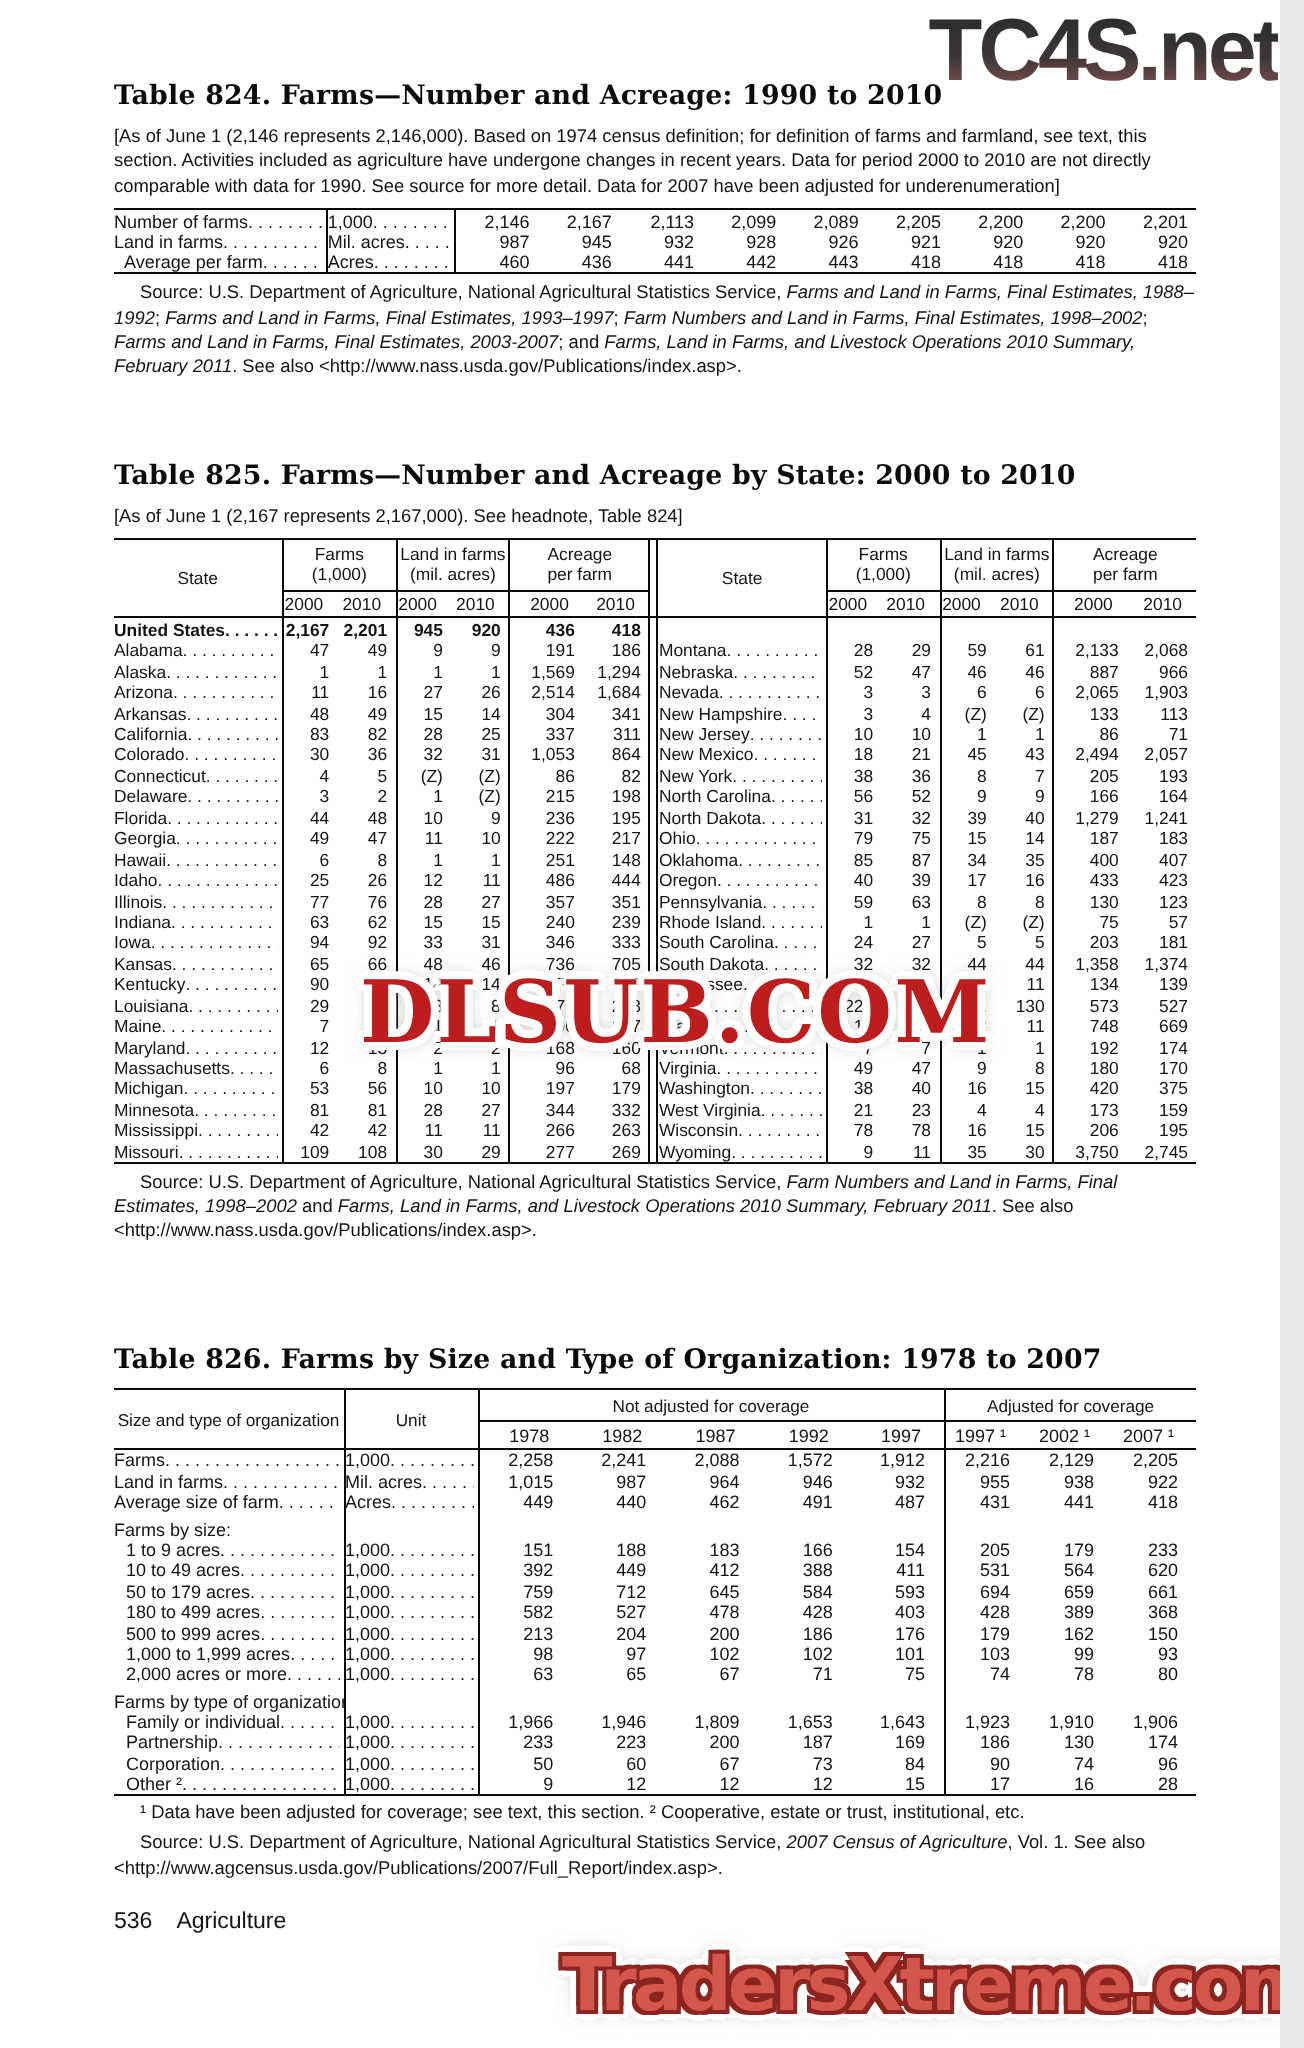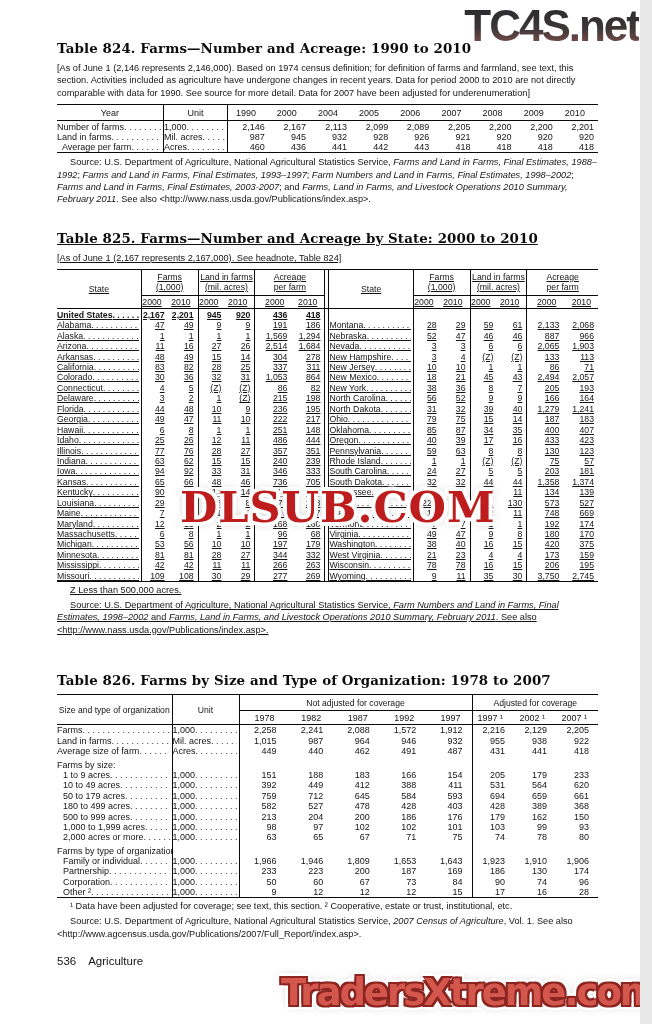--- a/index.html
+++ b/index.html
@@ -76,33 +76,20 @@
     <h2 class="title">Table 824. Farms—Number and Acreage: 1990 to 2010</h2>
     <p class="headnote">[As of June 1 (2,146 represents 2,146,000). Based on 1974 census definition; for definition of farms and farmland, see text, this section. Activities included as agriculture have undergone changes in recent years. Data for period 2000 to 2010 are not directly comparable with data for 1990. See source for more detail. Data for 2007 have been adjusted for underenumeration]</p>
     <table class="t824">
       <colgroup>
         <col style="width:106px">
           <col style="width:64px">
         <col span="9" style="width:41px">
       </colgroup>
       <tbody>
           <tr>
-            <th class="br bb ctr">Year</th>
-            <th class="br bb ctr">Unit</th>
-            <th class="bb ctr" style="padding-right:5px">1990</th>
-            <th class="bb ctr" style="padding-right:5px">2000</th>
-            <th class="bb ctr" style="padding-right:5px">2004</th>
-            <th class="bb ctr" style="padding-right:5px">2005</th>
-            <th class="bb ctr" style="padding-right:5px">2006</th>
-            <th class="bb ctr" style="padding-right:5px">2007</th>
-            <th class="bb ctr" style="padding-right:5px">2008</th>
-            <th class="bb ctr" style="padding-right:5px">2009</th>
-            <th class="bb ctr" style="padding-right:5px">2010</th>
-          </tr>
-          <tr>
             <td class="br ">
               <span class="flexlab " style="display:flex">
                 <span class="lb">Number of farms</span>
                 <span class="dots"></span>
               </span>
             </td>
             <td class="br">
               <span class="flexlab " style="display:flex">
                 <span class="lb">1,000</span>
                 <span class="dots"></span>
@@ -162,21 +149,21 @@
             <td class="num">418</td>
             <td class="num">418</td>
             <td class="num">418</td>
             <td class="num">418</td>
           </tr>
         </tbody>
     </table>
     <p class="src"><span>Source: U.S. Department of Agriculture, National Agricultural Statistics Service, </span><i>Farms and Land in Farms, Final Estimates, 1988–1992</i><span>; </span><i>Farms and Land in Farms, Final Estimates, 1993–1997</i><span>; </span><i>Farm Numbers and Land in Farms, Final Estimates, 1998–2002</i><span>; </span><i>Farms and Land in Farms, Final Estimates, 2003-2007</i><span>; and </span><i>Farms, Land in Farms, and Livestock Operations 2010 Summary, February 2011</i><span>. See also &lt;http://www.nass.usda.gov/Publications/index.asp&gt;.</span></p>
   </div>
 
-  <div class="sec" style="top:230px;text-decoration:underline;">
+  <div class="sec" style="top:230px;">
     <h2 class="title">Table 825. Farms—Number and Acreage by State: 2000 to 2010</h2>
     <p class="headnote">[As of June 1 (2,167 represents 2,167,000). See headnote, Table 824]</p>
     <table class="t825">
       <colgroup>
         <col style="width:83px">
           <col style="width:27px">
           <col style="width:29px">
           <col style="width:27px">
         <col style="width:29px">
           <col style="width:36px">
@@ -330,21 +317,21 @@
               <span class="flexlab " style="display:flex">
                 <span class="lb">Arkansas</span>
                 <span class="dots"></span>
               </span>
             </td>
             <td class="num">48</td>
             <td class="num br">49</td>
             <td class="num">15</td>
             <td class="num br">14</td>
             <td class="num">304</td>
-            <td class="num">278</td>
+            <td class="num">341</td>
             <td class="div"></td>
             <td class="br">
               <span class="flexlab " style="display:flex">
                 <span class="lb">New Hampshire</span>
                 <span class="dots"></span>
               </span>
             </td>
             <td class="num">3</td>
             <td class="num br">4</td>
             <td class="num">(Z)</td>
@@ -914,21 +901,20 @@
             </td>
             <td class="num">9</td>
             <td class="num br">11</td>
             <td class="num">35</td>
             <td class="num br">30</td>
             <td class="num">3,750</td>
             <td class="num">2,745</td>
           </tr>
         </tbody>
     </table>
-    <p class="fnote">Z Less than 500,000 acres.</p>
     <p class="src"><span>Source: U.S. Department of Agriculture, National Agricultural Statistics Service, </span><i>Farm Numbers and Land in Farms, Final Estimates, 1998–2002</i><span> and </span><i>Farms, Land in Farms, and Livestock Operations 2010 Summary, February 2011</i><span>. See also &lt;http://www.nass.usda.gov/Publications/index.asp&gt;.</span></p>
   </div>
 
   <div class="sec" style="top:672px;">
     <h2 class="title">Table 826. Farms by Size and Type of Organization: 1978 to 2007</h2>
     <table class="t826">
       <colgroup>
         <col style="width:115px">
           <col style="width:67px">
         <col span="5" style="width:46.6px">

